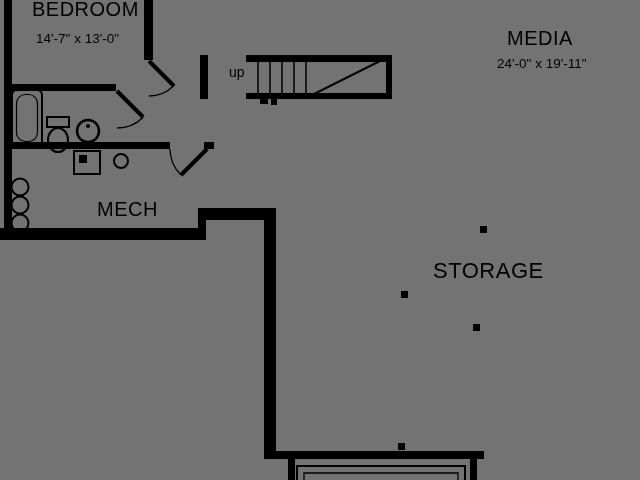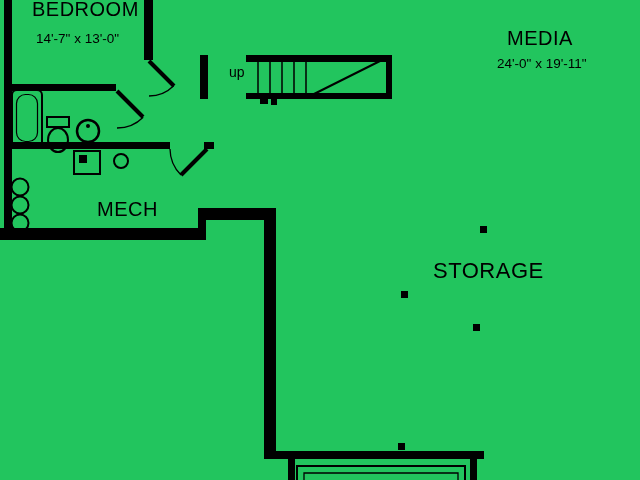--- a/index.html
+++ b/index.html
@@ -1,16 +1,16 @@
 <!DOCTYPE html>
 <html><head>
 <meta charset="utf-8">
 <style>
   html,body{margin:0;padding:0;background:#ffffff;}
-  .stage{position:relative;width:640px;height:480px;background:#22c55e;overflow:hidden;}
+  .stage{position:relative;width:640px;height:480px;background:#737373;overflow:hidden;}
   svg{display:block;}
   .lbl{font-family:"Liberation Sans",sans-serif;fill:#000000;}
   .lbl-room{font-size:20px;letter-spacing:0.5px;}
   .lbl-room-xl{font-size:22px;letter-spacing:0.5px;}
   .lbl-dims{font-size:13.5px;}
   .lbl-up{font-size:14px;}
   .wall{fill:#000000;}
   .thin{stroke:#000000;fill:none;}
 </style>
 </head>

